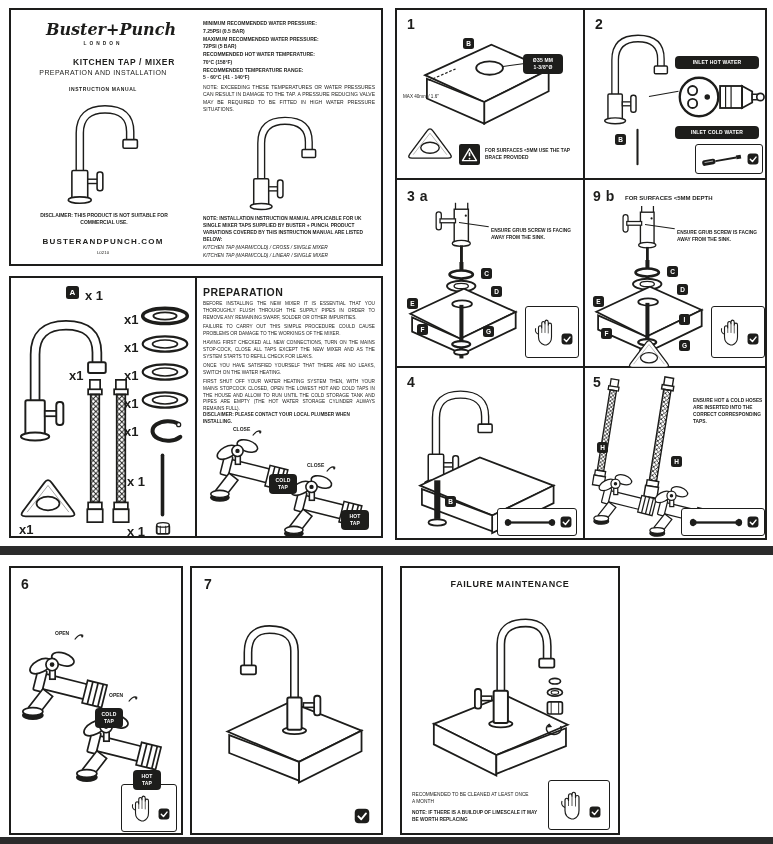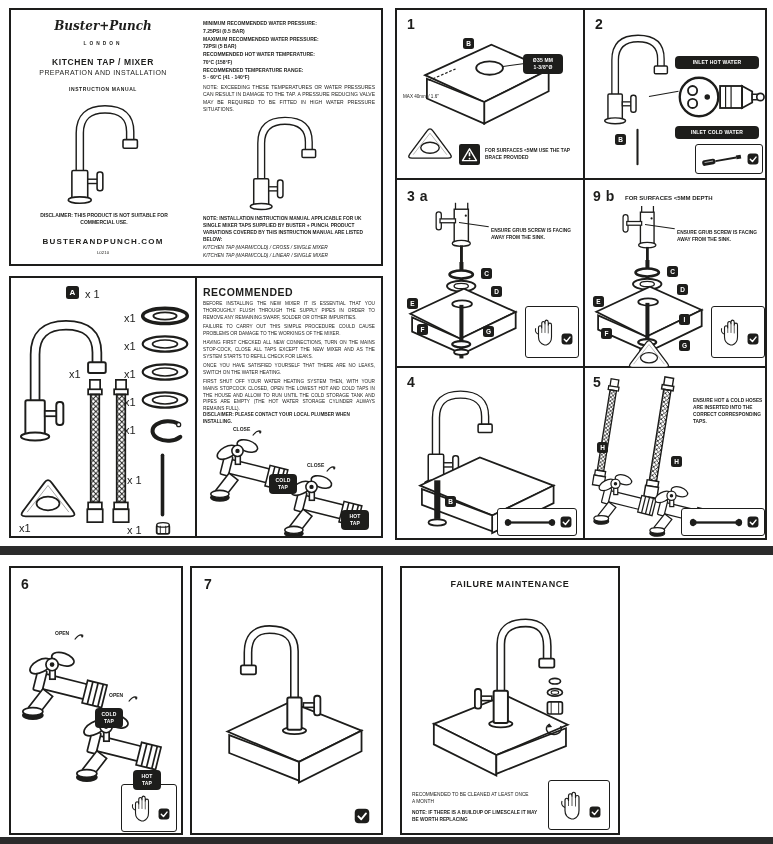--- a/index.html
+++ b/index.html
@@ -7,21 +7,21 @@
   .box{position:absolute;border:2px solid #1d1d1b;background:#fff;box-sizing:border-box;}
   .t{position:absolute;color:#1d1d1b;font-size:5px;line-height:1.45;}
   .b{font-weight:700;}
   .j{text-align:justify;}
   .c{text-align:center;}
   .i{font-style:italic;}
   .num{position:absolute;font-weight:800;font-size:14px;letter-spacing:.5px;}
   .mk{position:absolute;width:11px;height:11px;background:#1d1d1b;color:#fff;border-radius:2.5px;font-size:6.5px;font-weight:700;display:flex;align-items:center;justify-content:center;z-index:4;}
   .bdg{position:absolute;background:#1d1d1b;color:#fff;border-radius:4px;font-weight:700;font-size:5px;text-align:center;padding:3px 3px;line-height:1.35;z-index:4;letter-spacing:.2px;}
   .inset{position:absolute;border:1.5px solid #1d1d1b;border-radius:3px;background:#fff;display:flex;align-items:center;justify-content:center;gap:3px;z-index:3;}
-  .qty{position:absolute;font-size:11px;font-weight:400;}
+  .qty{position:absolute;font-size:13px;font-weight:700;}
   .band{position:absolute;left:0;width:773px;background:#2b2b2b;}
   .leader{position:absolute;height:1.2px;background:#1d1d1b;transform-origin:left center;z-index:2;}
   svg{position:absolute;overflow:visible;}
   .logo{font-family:"DejaVu Serif",serif;font-style:italic;font-weight:700;}
 </style>
 </head>
 <body>
 
 <div id="page">
 
@@ -177,23 +177,23 @@
   <circle cx="91" cy="27" r="4" fill="#fff" stroke="#1d1d1b" stroke-width="1.8"></circle>
 </symbol>
 <symbol id="arrow-sm" viewBox="0 0 18 12">
   <path d="M2,10 Q8,2 13,4.5" fill="none" stroke="#1d1d1b" stroke-width="1.6"></path>
   <path d="M14,5 l-4.5,-1.2 l2.2,4.2 Z" fill="#1d1d1b"></path>
 </symbol>
 </defs>
 </svg>
 
 <div class="box" style="left:9px;top:8px;width:374px;height:258px;">
-  <div class="t c logo" style="left:0;top:8px;width:184px;font-size:12px;">Buster+Punch</div>
+  <div class="t c logo" style="left:8px;top:8px;width:184px;font-size:16px;">Buster+Punch</div>
   <div class="t c b" style="left:0;top:31px;width:184px;font-size:4.8px;letter-spacing:3px;">LONDON</div>
-  <div class="t c b" style="left:0;top:46px;width:184px;font-size:8.5px;letter-spacing:.6px;">KITCHEN TAP / MIXER</div>
+  <div class="t c b" style="left:0;top:46px;width:184px;font-size:8.5px;letter-spacing:.6px;padding-left:21px;">KITCHEN TAP / MIXER</div>
   <div class="t c" style="left:0;top:58px;width:184px;font-size:7px;letter-spacing:.4px;">PREPARATION AND INSTALLATION</div>
   <div class="t c b" style="left:0;top:76px;width:184px;font-size:5px;letter-spacing:.6px;">INSTRUCTION MANUAL</div>
   <svg style="left:46px;top:90px;" width="96" height="108">
         <use href="#tap-front" width="96" height="108"></use>
       </svg>
   <div class="t c b" style="left:18px;top:202px;width:150px;">DISCLAIMER: THIS PRODUCT IS NOT SUITABLE FOR COMMERCIAL USE.</div>
   <div class="t c b" style="left:0;top:226px;width:184px;font-size:8px;letter-spacing:1.2px;">BUSTERANDPUNCH.COM</div>
   <div class="t c" style="left:0;top:240px;width:184px;font-size:4.4px;">L0210</div>
 
   <div class="t b" style="left:192px;top:10px;width:172px;line-height:1.55;">
@@ -257,21 +257,21 @@
       </svg>
   <span class="qty" style="left:116px;top:246px;">x 1</span>
   <svg style="left:143px;top:243px;" width="18" height="15">
         <use href="#nut" width="18" height="15"></use>
       </svg>
   <svg style="left:6px;top:196px;" width="62" height="46">
         <use href="#brace" width="62" height="46"></use>
       </svg>
   <span class="qty" style="left:8px;top:244px;">x1</span>
 
-  <div class="t b" style="left:192px;top:7px;width:176px;font-size:10.5px;letter-spacing:.5px;">RECOMMENDED</div>
+  <div class="t b" style="left:192px;top:7px;width:176px;font-size:10.5px;letter-spacing:.5px;">PREPARATION</div>
   <div class="t j" style="left:192px;top:23px;width:172px;font-size:4.7px;">BEFORE INSTALLING THE NEW MIXER IT IS ESSENTIAL THAT YOU THOROUGHLY FLUSH THROUGH THE SUPPLY PIPES IN ORDER TO REMOVE ANY REMAINING SWARF, SOLDER OR OTHER IMPURITIES.</div>
   <div class="t j" style="left:192px;top:46px;width:172px;font-size:4.7px;">FAILURE TO CARRY OUT THIS SIMPLE PROCEDURE COULD CAUSE PROBLEMS OR DAMAGE TO THE WORKINGS OF THE MIXER.</div>
   <div class="t j" style="left:192px;top:62px;width:172px;font-size:4.7px;">HAVING FIRST CHECKED ALL NEW CONNECTIONS, TURN ON THE MAINS STOP-COCK, CLOSE ALL TAPS EXCEPT THE NEW MIXER AND AS THE SYSTEM STARTS TO REFILL CHECK FOR LEAKS.</div>
   <div class="t j" style="left:192px;top:85px;width:172px;font-size:4.7px;">ONCE YOU HAVE SATISFIED YOURSELF THAT THERE ARE NO LEAKS, SWITCH ON THE WATER HEATING.</div>
   <div class="t j" style="left:192px;top:101px;width:172px;font-size:4.7px;">FIRST SHUT OFF YOUR WATER HEATING SYSTEM THEN, WITH YOUR MAINS STOPCOCK CLOSED, OPEN THE LOWEST HOT AND COLD TAPS IN THE HOUSE AND ALLOW TO RUN UNTIL THE COLD STORAGE TANK AND PIPES ARE EMPTY (THE HOT WATER STORAGE CYLINDER ALWAYS REMAINS FULL).</div>
   <div class="t b" style="left:192px;top:134px;width:172px;font-size:4.7px;">DISCLAIMER: PLEASE CONTACT YOUR LOCAL PLUMBER WHEN INSTALLING.</div>
 
   <svg style="left:192px;top:150px;" width="178" height="106">
     <use href="#bibcock" x="4" y="6" width="92" height="74"></use>
     <use href="#bibcock" x="78" y="42" width="92" height="74"></use>

